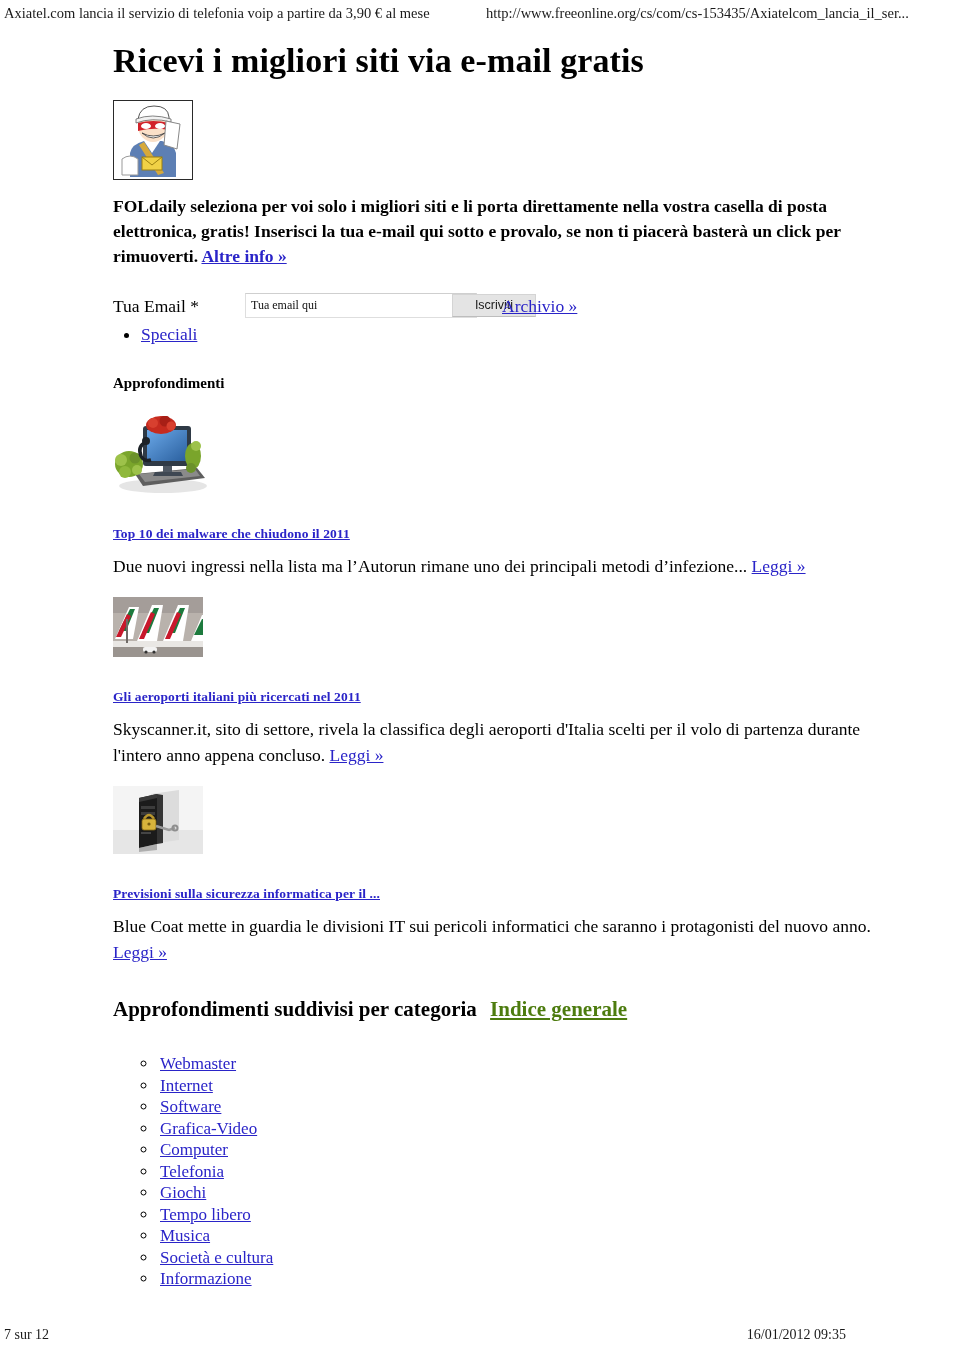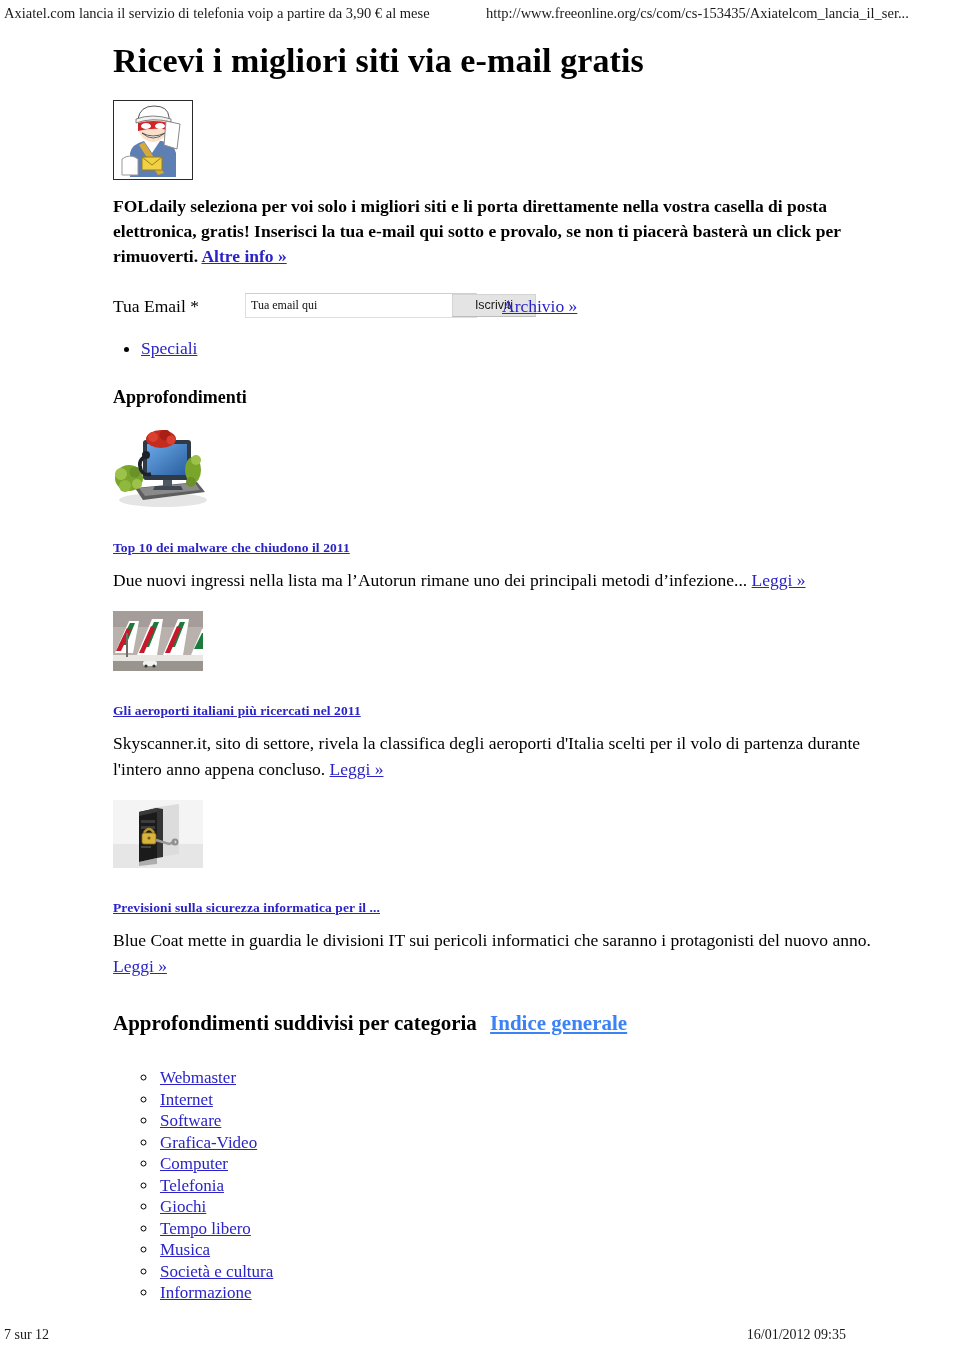--- a/index.html
+++ b/index.html
@@ -136,30 +136,30 @@
   }
   .formrow .archivio {
     position: absolute;
     left: 389px;
     top: 1px;
     font-size: 17.5px;
     white-space: nowrap;
   }
 
   ul.bullets {
-    margin: 15px 0 0 0;
+    margin: 1px 0 0 0;
     padding-left: 28px;
     list-style-type: disc;
     font-size: 17.5px;
     line-height: 24px;
   }
   ul.bullets li { margin: 0; padding: 0; }
 
   h2.section {
-    font-size: 18px;
+    font-size: 15px;
     font-weight: bold;
     margin: 22px 0 0 0;
     line-height: 30px;
   }
 
   
   .article { position: relative; }
   .article .art-img { margin-top: 18px; }
   .art-title {
     display: block;
@@ -177,21 +177,21 @@
     width: 785px;
   }
 
   h2.cathead {
     font-size: 21px;
     font-weight: bold;
     margin: 30px 0 0 0;
     line-height: 28px;
   }
   h2.cathead .idx {
-    color: #3b82f6;
+    color: #4d7c0f;
     text-decoration: underline;
     margin-left: 8px;
   }
 
   ul.cats {
     margin: 30px 0 0 0;
     padding-left: 45px;
     list-style-type: circle;
     font-size: 17px;
     line-height: 21.5px;

